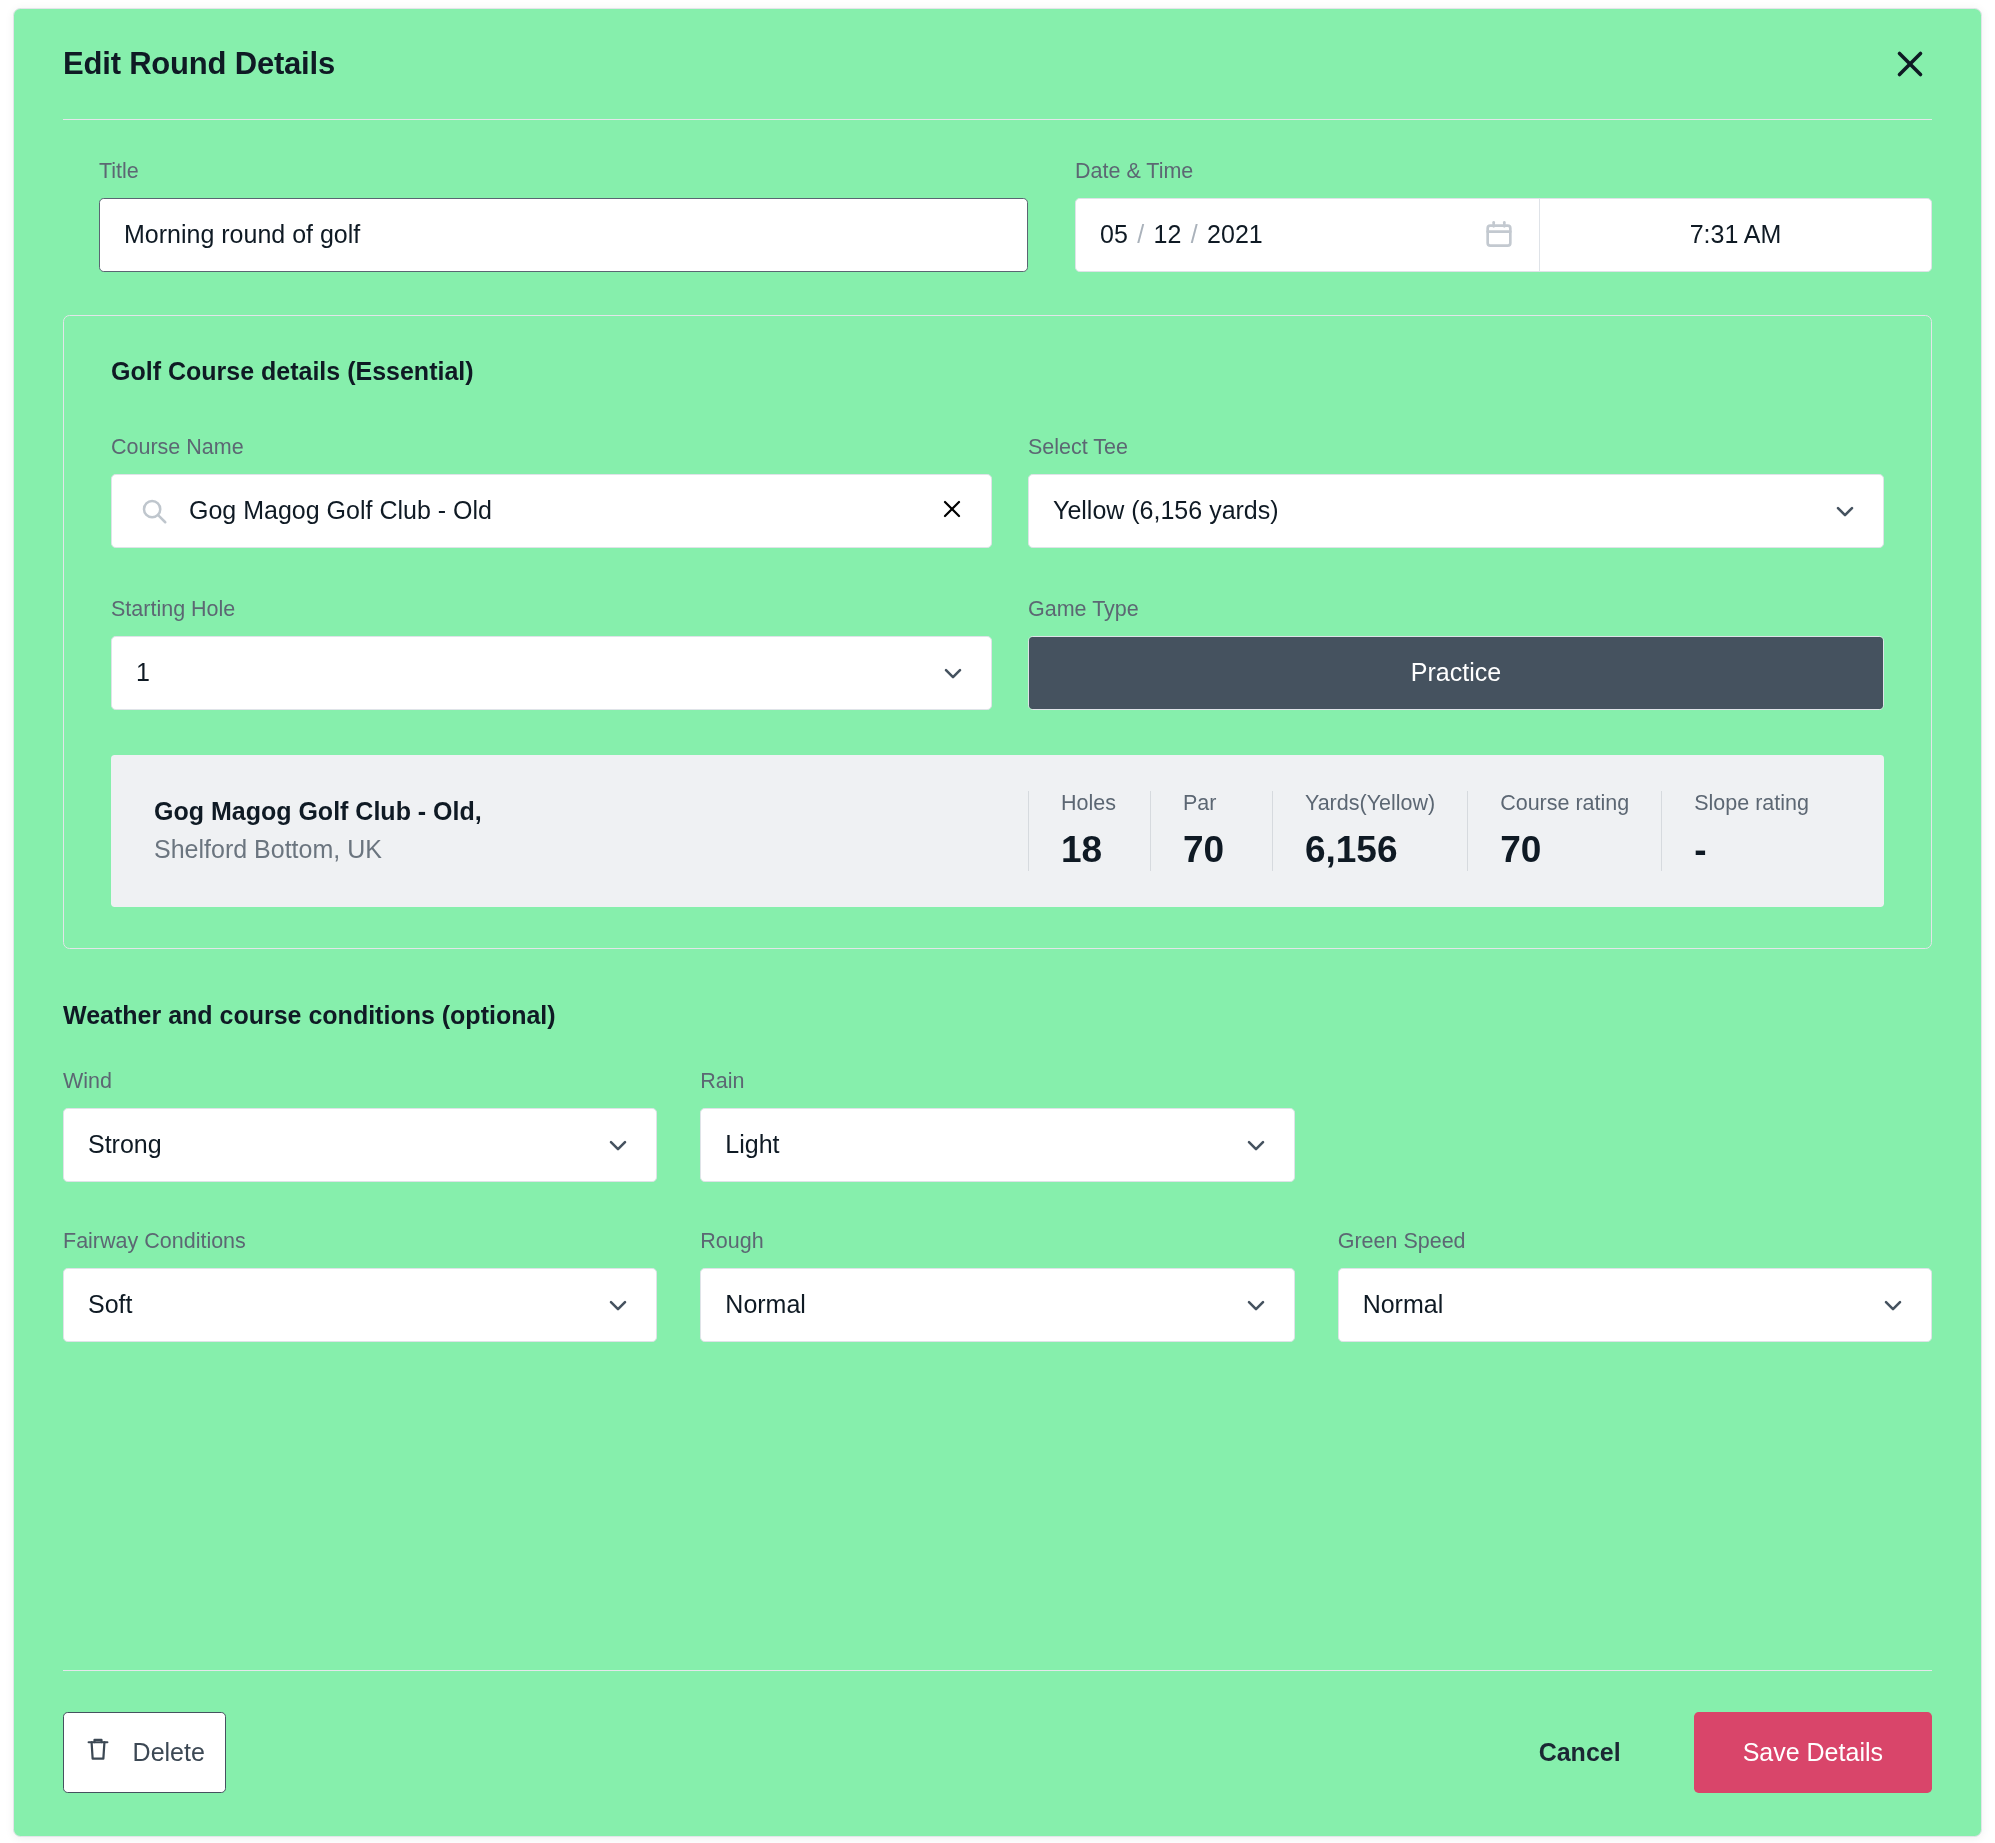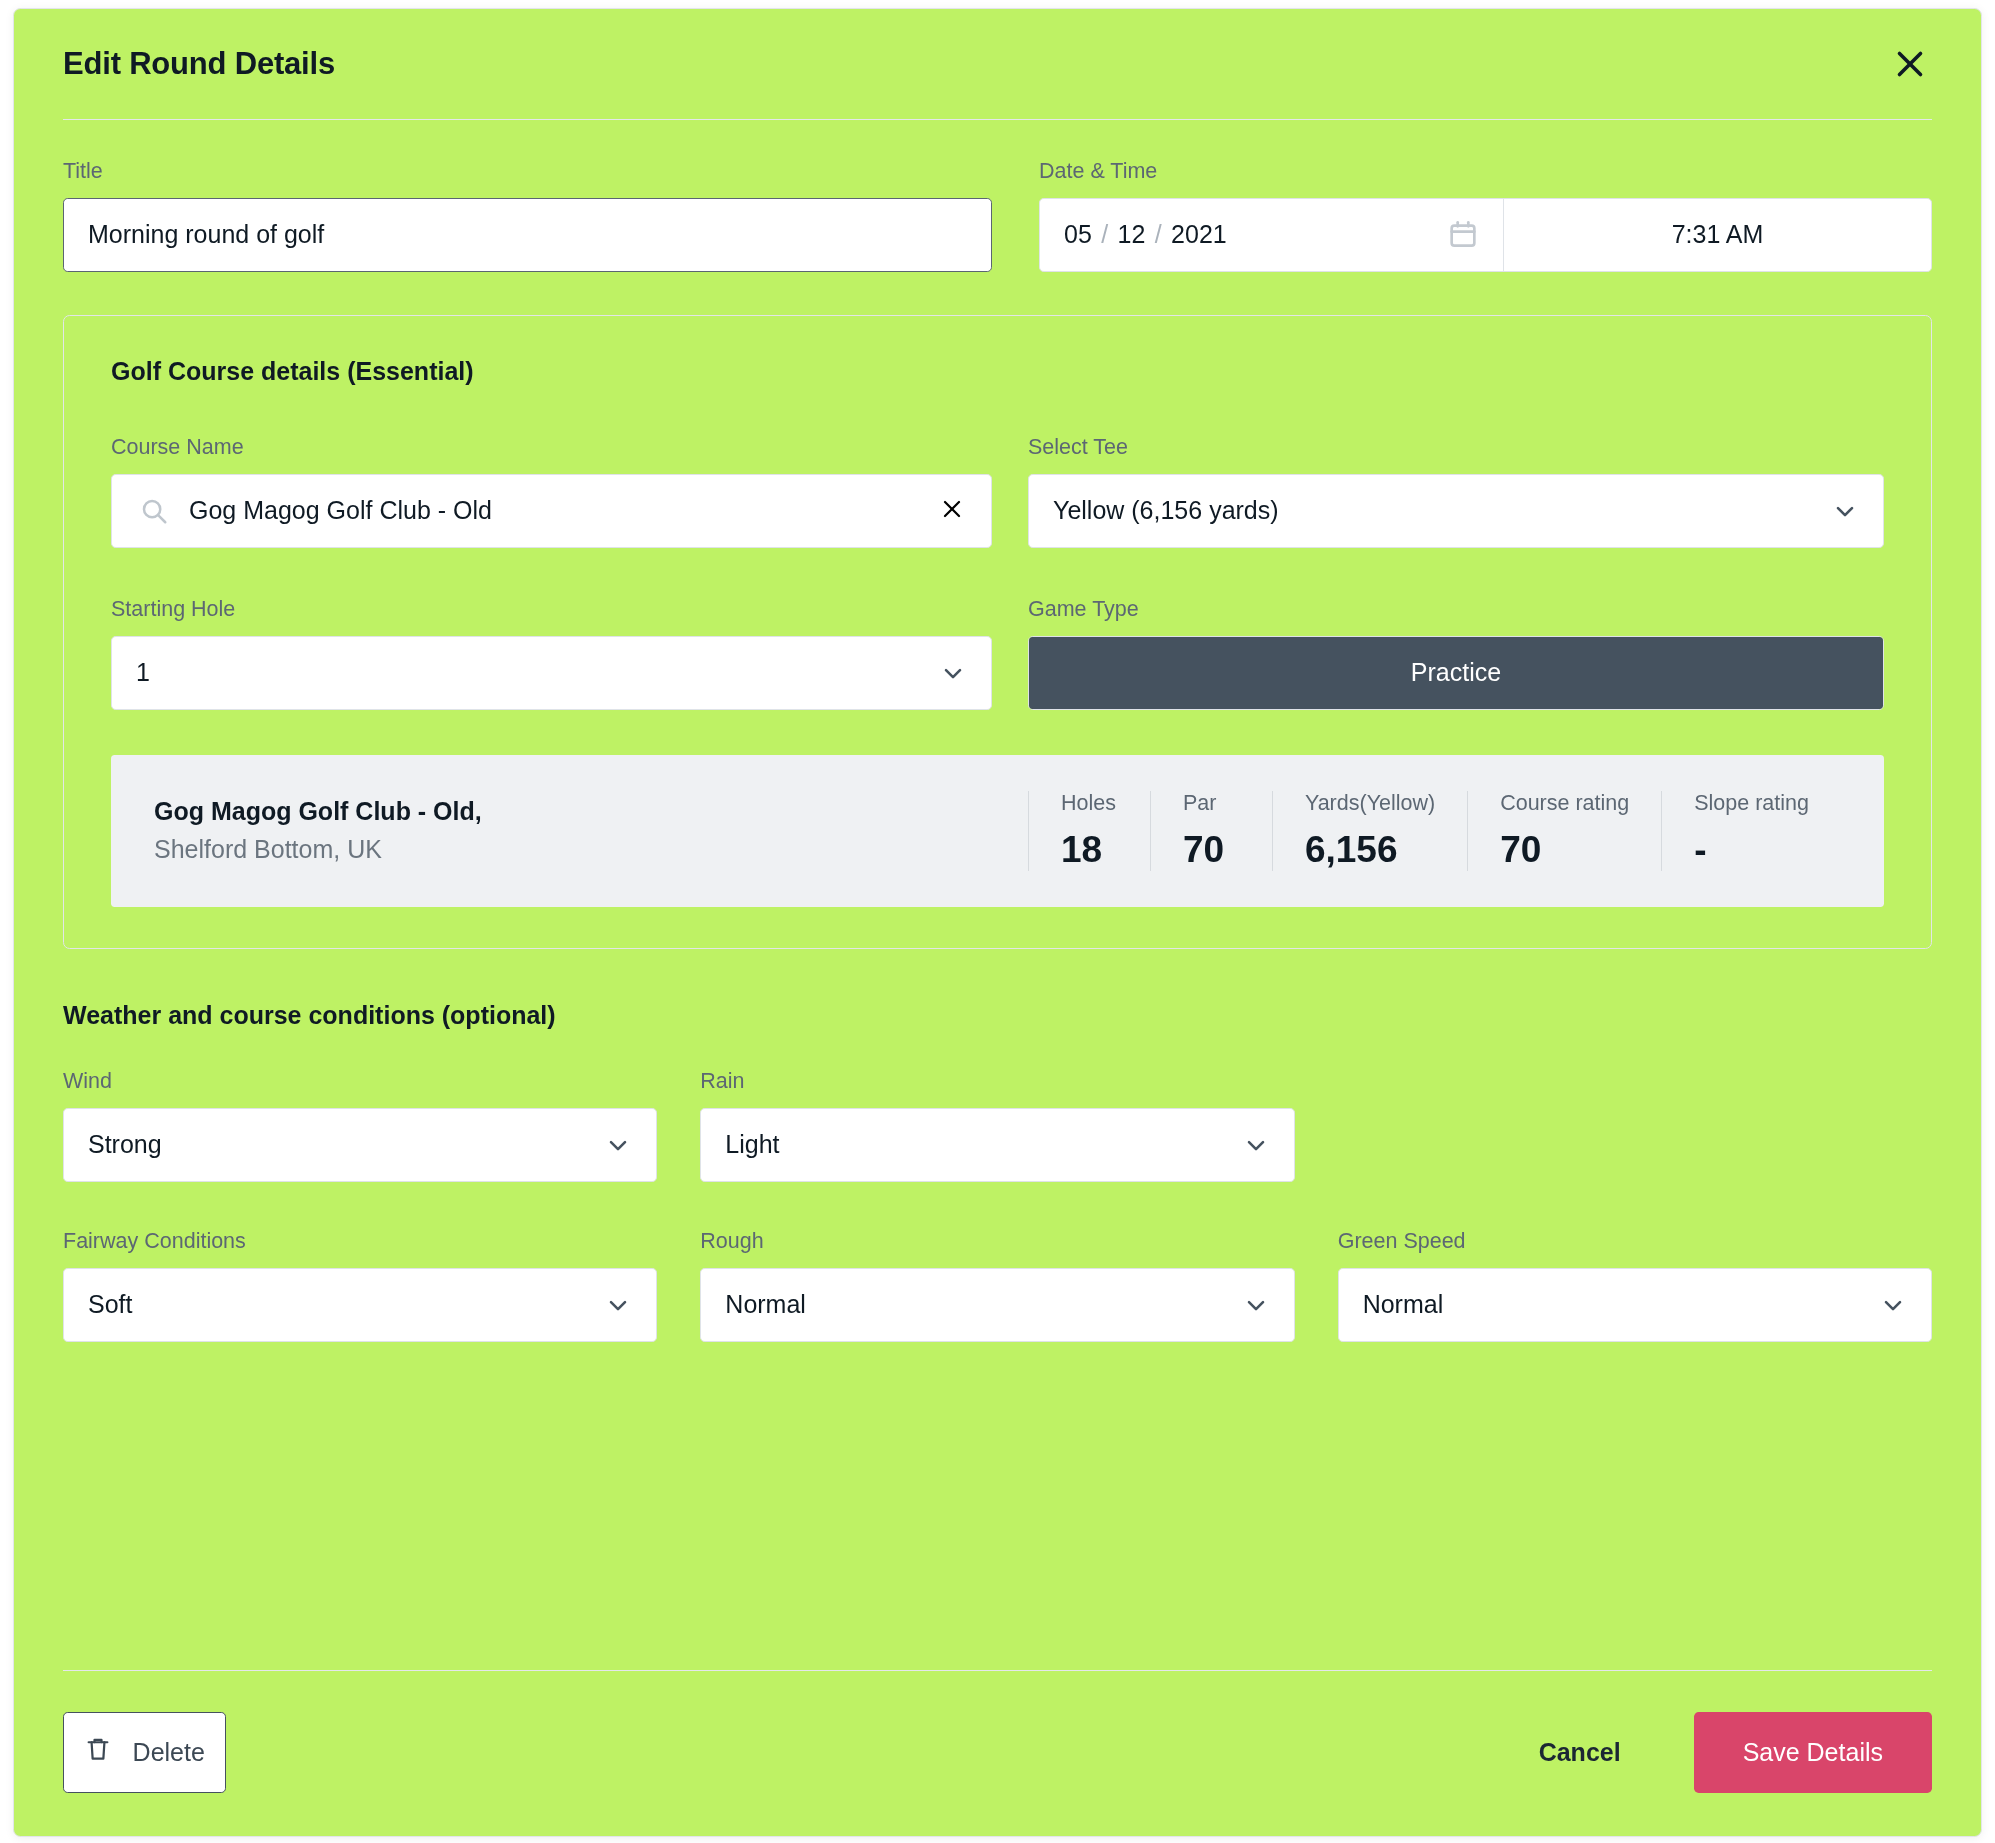--- a/index.html
+++ b/index.html
@@ -10,21 +10,21 @@
   body {
     width: 1996px; height: 1844px;
     font-family: "Liberation Sans", sans-serif;
     color: #0f1a24;
     overflow: hidden;
   }
   .modal {
     position: absolute;
     left: 13px; top: 7.5px;
     width: 1969px; height: 1829px;
-    background: #bef264;
+    background: #86efac;
     border: 0.9px solid #e2e5e9;
     border-radius: 7.5px;
     box-shadow: 0 1.9px 9.4px rgba(0,0,0,.06);
     padding: 0 49px;
   }
 
   
   .modal-header {
     display: flex; align-items: center; justify-content: space-between;
     height: 111px;
@@ -50,21 +50,21 @@
     background: #fff; display: flex; align-items: center;
     padding: 0 24px; font-size: 25px; color: #0f1a24;
   }
   .input-box.strong-border { border: 1.9px solid #5a6572; }
   .chev {
     margin-left: auto; flex: 0 0 auto; display: flex; align-items: center;
   }
 
   
   .top-row { display: flex; gap: 47px; margin-top: 39px; }
-  .col-title { width: 929px; }
+  .col-title { width: 929px; margin-left: 36px; }
   .col-datetime { flex: 1; }
 
   .dt-wrap {
     height: 74px; border: 0.9px solid #dfe3e8; border-radius: 4.7px;
     display: flex; overflow: hidden; background: #fff;
   }
   .dt-date {
     flex: 0 0 464px; display: flex; align-items: center;
     padding: 0 24px; border-right: 0.9px solid #dfe3e8;
     font-size: 25px;

